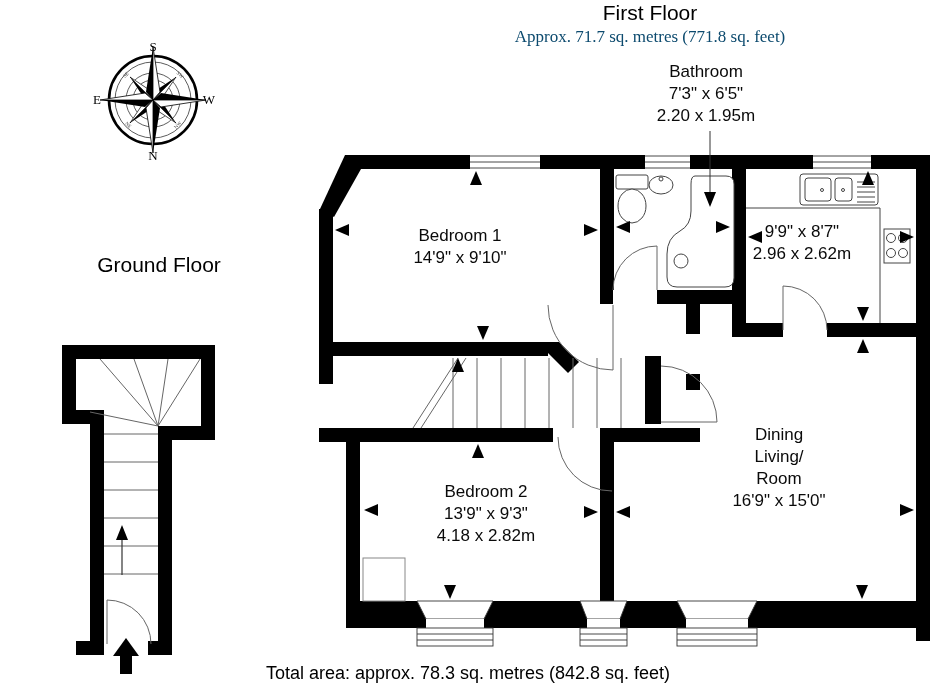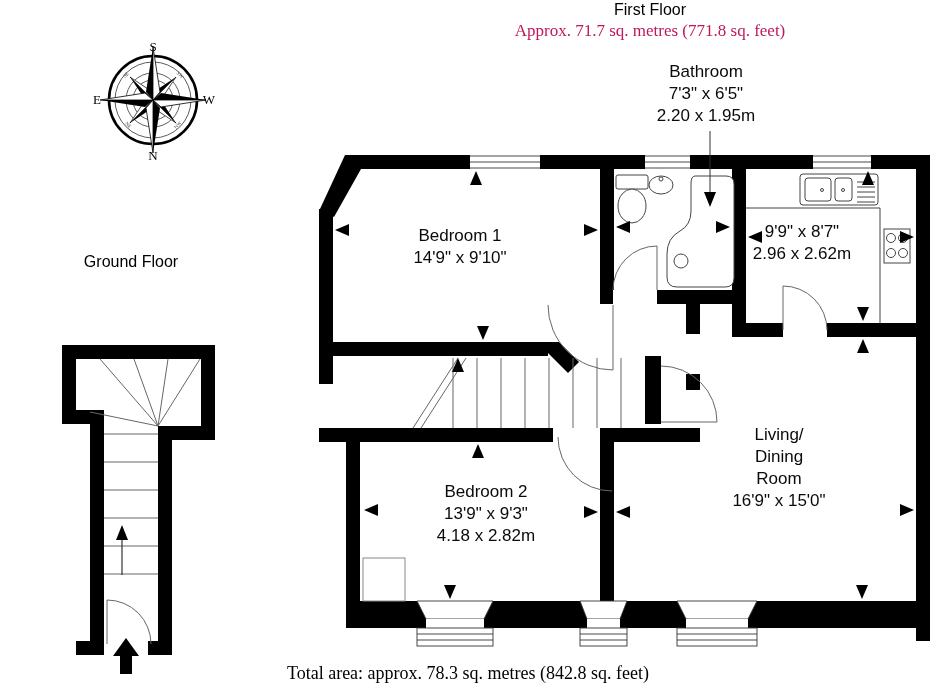--- a/index.html
+++ b/index.html
@@ -1,21 +1,21 @@
 <!DOCTYPE html>
 <html><head>
 <meta charset="utf-8">
 <style>
   html,body{margin:0;padding:0;background:#fff;}
   #stage{position:relative;width:936px;height:697px;background:#fff;overflow:hidden;
          font-family:"Liberation Sans",sans-serif;color:#111;}
   #plan-svg{position:absolute;left:0;top:0;}
   .hdr{position:absolute;text-align:center;}
-  .hdr .t{font-size:16px;color:#000;}
-  .hdr .a{font-family:"Liberation Serif",serif;font-size:17px;margin-top:2px;color:#be185d;}
+  .hdr .t{font-size:21px;color:#000;}
+  .hdr .a{font-family:"Liberation Serif",serif;font-size:17px;margin-top:2px;color:#0c4a6e;}
   .room-label{position:absolute;text-align:center;font-size:17px;line-height:22px;color:#0a0a0a;}
   .total{position:absolute;text-align:center;font-size:18px;color:#000;}
   svg text.cl{font-family:"Liberation Serif",serif;font-size:13px;fill:#000;}
   svg text.dl{font-family:"Liberation Serif",serif;font-size:5px;fill:#444;}
 </style>
 </head>
 <body>
 
 <div id="stage">
 
@@ -242,21 +242,21 @@
     <polygon points="598,512 584,506 584,518"></polygon>
     <polygon points="450,599 444,585 456,585"></polygon>
   </g>
 </svg>
 
   <div class="hdr" style="left:465px;top:1px;width:370px;">
     <div class="t">First Floor</div>
     <div class="a">Approx. 71.7 sq. metres (771.8 sq. feet)</div>
   </div>
 
-  <div class="hdr" style="left:0px;top:253px;width:262px;">
+  <div class="hdr" style="left:0px;top:253px;width:262px;padding-left:28px;">
     <div class="t">Ground Floor</div>
   </div>
 
   <div class="room-label" style="left:606px;top:61px;width:200px;">
     <div>Bathroom</div>
     <div>7'3" x 6'5"</div>
     <div>2.20 x 1.95m</div>
   </div>
 
   <div class="room-label" style="left:360px;top:225px;width:200px;">
@@ -269,21 +269,21 @@
     <div>2.96 x 2.62m</div>
   </div>
 
   <div class="room-label" style="left:386px;top:481px;width:200px;">
     <div>Bedroom 2</div>
     <div>13'9" x 9'3"</div>
     <div>4.18 x 2.82m</div>
   </div>
 
   <div class="room-label" style="left:679px;top:424px;width:200px;">
+    <div>Dining</div>
     <div>Living/</div>
-    <div>Dining</div>
     <div>Room</div>
     <div>16'9" x 15'0"</div>
   </div>
 
-  <div class="total" style="left:168px;top:663px;width:600px;font-family:Liberation Serif, serif;">Total area: approx. 78.3 sq. metres (842.8 sq. feet)</div>
+  <div class="total" style="left:168px;top:663px;width:600px;">Total area: approx. 78.3 sq. metres (842.8 sq. feet)</div>
 
 </div>
 
 </body></html>

